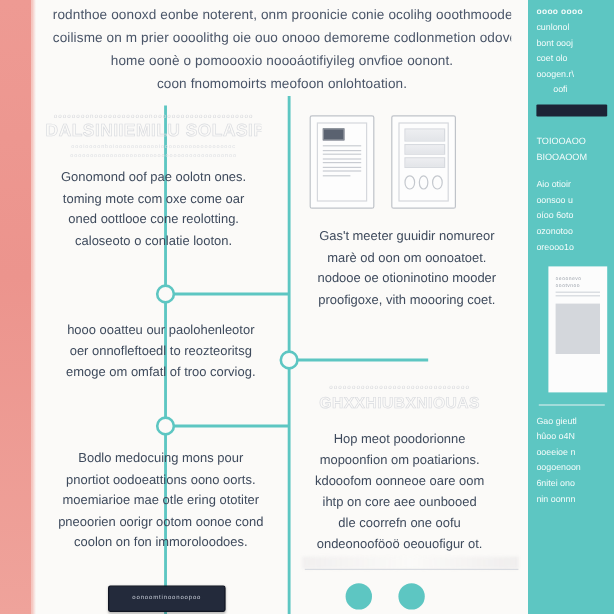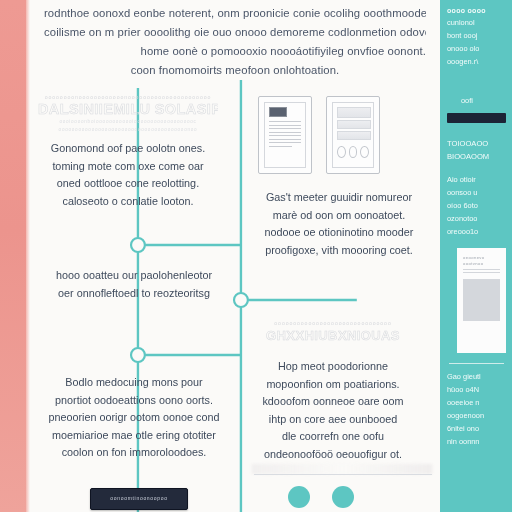--- a/index.html
+++ b/index.html
@@ -35,21 +35,21 @@
     text-align:center;
     color:#4A5568;
     font-size:11.5px;
     line-height:19px;
     letter-spacing:.1px;
     filter:blur(.25px);
   }
   .intro .l{display:block;white-space:nowrap;overflow:hidden;}
   .intro .l1{font-size:11.3px;}
   .intro .l2{font-size:11.3px;}
-  .intro .l3{font-size:11.3px;text-align:right;}
+  .intro .l3{font-size:11.3px;}
   .intro .l4{font-size:11.3px;}
 
   
   .timeline-layer{
     position:absolute;left:0;top:0;width:100%;height:100%;
     pointer-events:none;
   }
 
   
   .grid{
@@ -157,21 +157,21 @@
     overflow:hidden;
   }
   .sb-head{
     color:#F2FBFA;font-size:7px;font-weight:700;letter-spacing:.3px;
     white-space:nowrap;overflow:hidden;line-height:11px;filter:blur(.3px);
   }
   .sb-line{
     color:#F4FCFB;font-size:7.4px;line-height:13px;white-space:nowrap;
     overflow:hidden;filter:blur(.25px);
   }
-  .sb-line.ind{padding-left:14px;margin-top:26px;}
+  .sb-line.ind{padding-left:14px;}
   .sb-btn{
     margin-top:6px;height:10px;background:#1C2436;border-radius:1px;
   }
   .sb-sub{
     color:#F4FCFB;font-size:7.6px;font-weight:400;line-height:13px;
     white-space:nowrap;overflow:hidden;filter:blur(.3px);
   }
   .sb-card{
     margin-top:10px;margin-left:10px;
     background:#FCFCFC;
@@ -268,29 +268,30 @@
           <span>marè od oon om oonoatoet.</span>
           <span>nodooe oe otioninotino mooder</span>
           <span>proofigoxe, vith moooring coet.</span>
         </div>
       </div>
 
       <div class="block" style="left:4px;top:183px;width:200px;">
         <div class="body-txt">
           <span>hooo ooatteu our paolohenleotor</span>
           <span>oer onnofleftoedl to reozteoritsg</span>
+          <span>emoge om omfatl of troo corviog.</span>
         </div>
       </div>
 
       <div class="block" style="left:4px;top:290px;width:200px;">
         <div class="body-txt">
           <span>Bodlo medocuing mons pour</span>
           <span>pnortiot oodoeattions oono oorts.</span>
+          <span>moemiarioe mae otle ering ototiter</span>
           <span>pneoorien oorigr ootom oonoe cond</span>
-          <span>moemiarioe mae otle ering ototiter</span>
           <span>coolon on fon immoroloodoes.</span>
         </div>
       </div>
 
       <div class="block" style="left:208px;top:242px;width:190px;">
         <div class="eyebrow">ooooooooooooooooooooooooooooooo</div>
         <div class="ghost-head" style="font-size:13px;">GHXXHIUBXNIOUAS</div>
         <div class="body-txt" style="margin-top:14px;">
           <span>Hop meot poodorionne</span>
           <span>mopoonfion om poatiarions.</span>
@@ -310,21 +311,21 @@
 
       <div class="dark-btn" style="left:60px;top:410px;width:96px;height:20px;">oonoomtinoonoopoo</div>
 
     </div>
   </div>
 
   <div class="sidebar">
     <div class="sb-head">oooo oooo</div>
     <div class="sb-line">cunlonol</div>
     <div class="sb-line">bont oooj</div>
-    <div class="sb-line">onooo olo</div>
+    <div class="sb-line">coet olo</div>
     <div class="sb-line">ooogen.r\</div>
     <div class="sb-line ind">oofi</div>
     <div class="sb-btn"></div>
 
     <div style="height:14px"></div>
     <div class="sb-sub">TOIOOAOO</div>
     <div class="sb-sub">BIOOAOOM</div>
 
     <div style="height:10px"></div>
     <div class="sb-line">Aio otioir</div>

